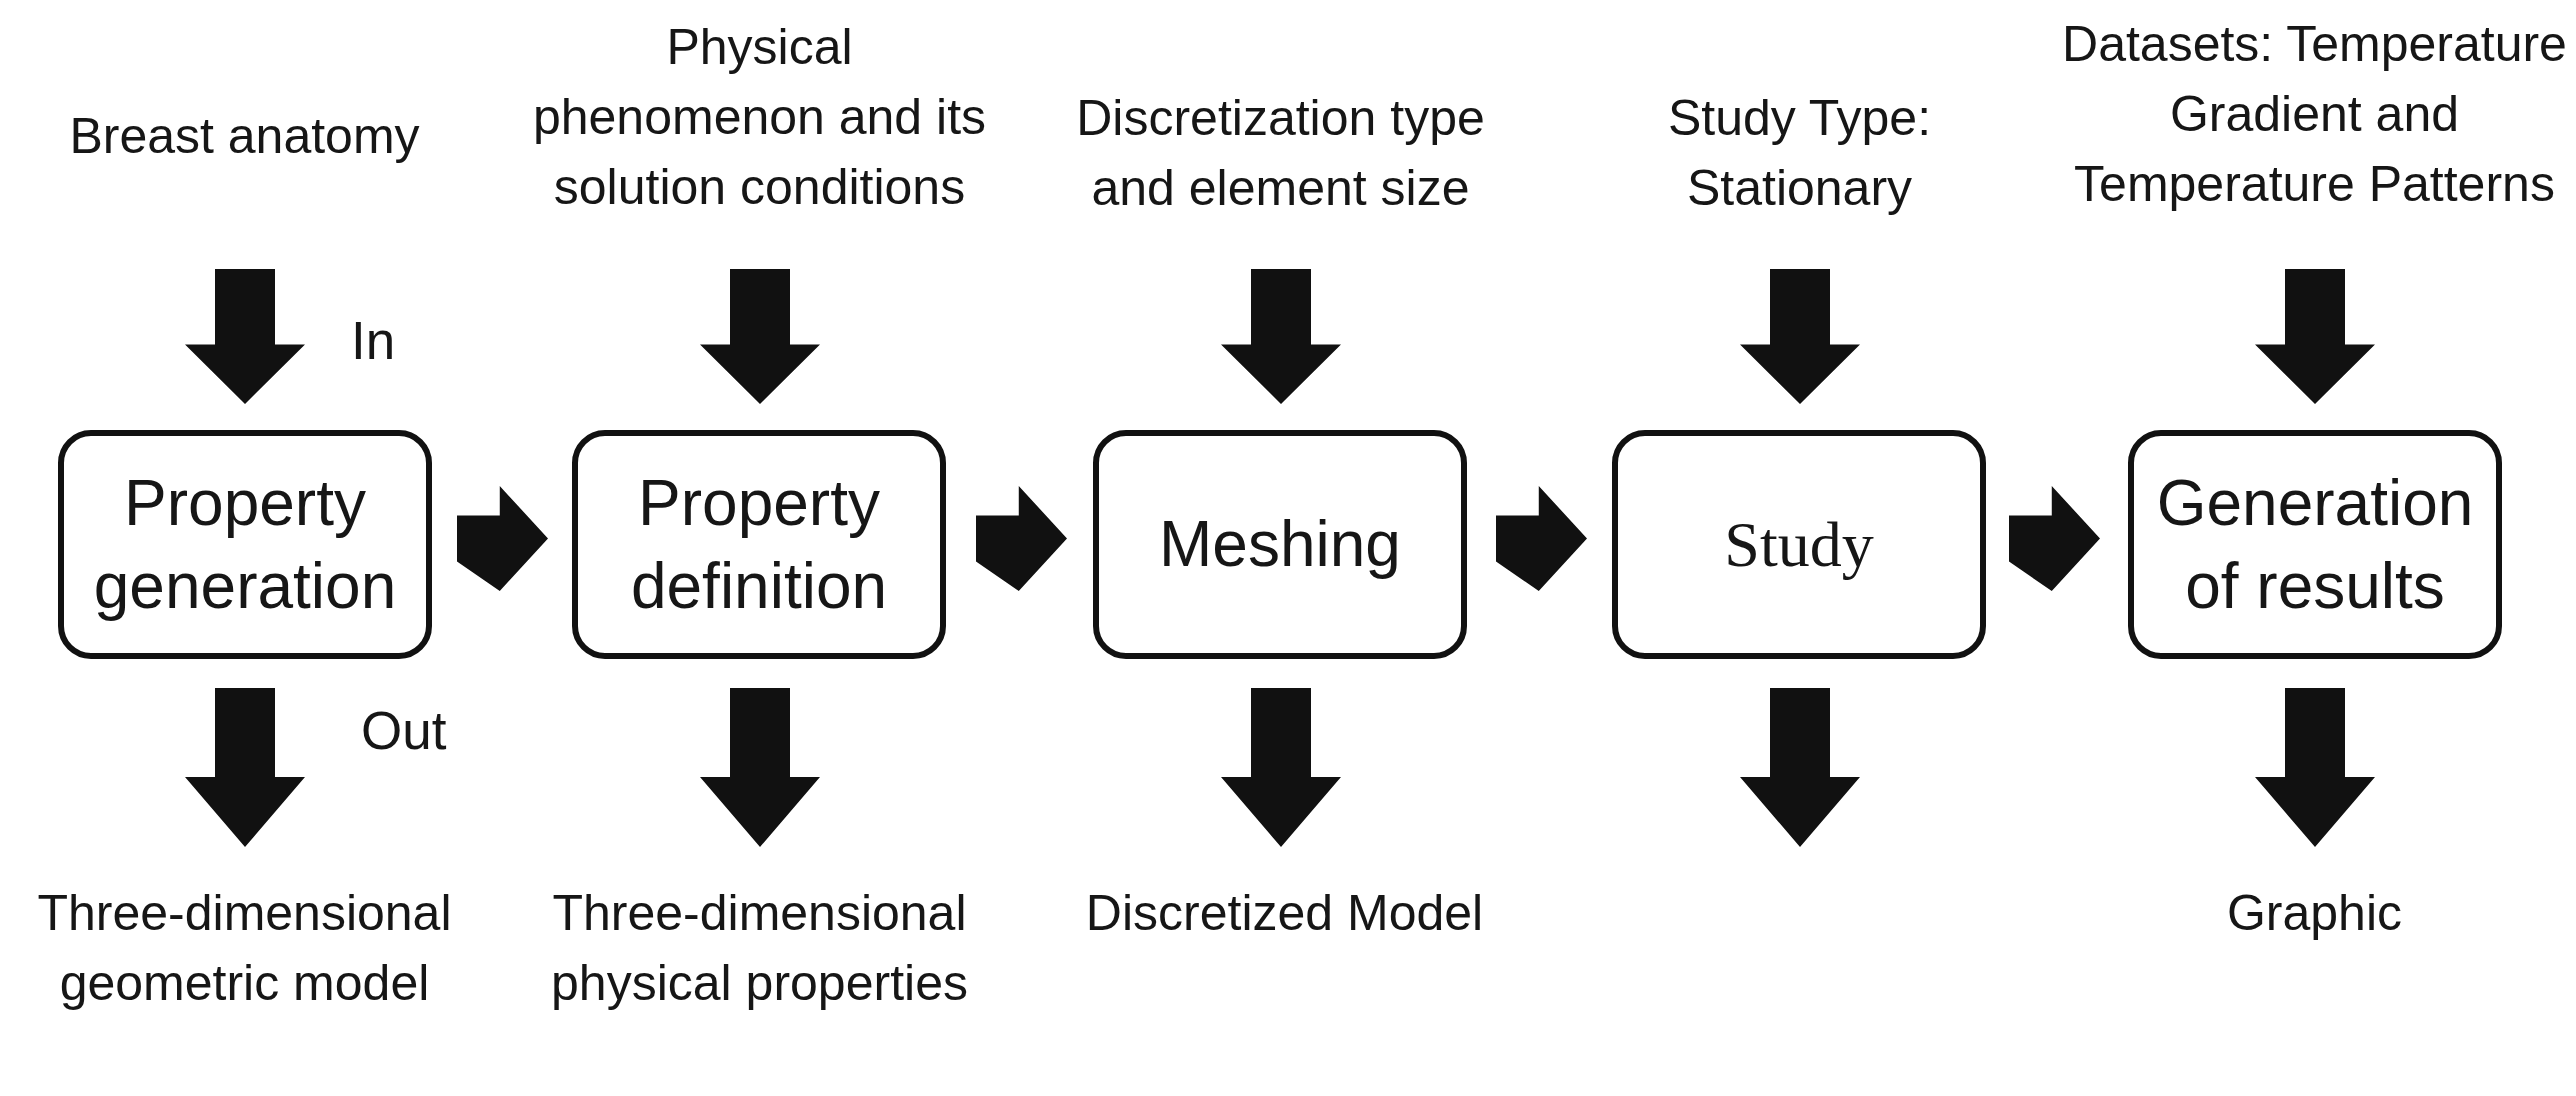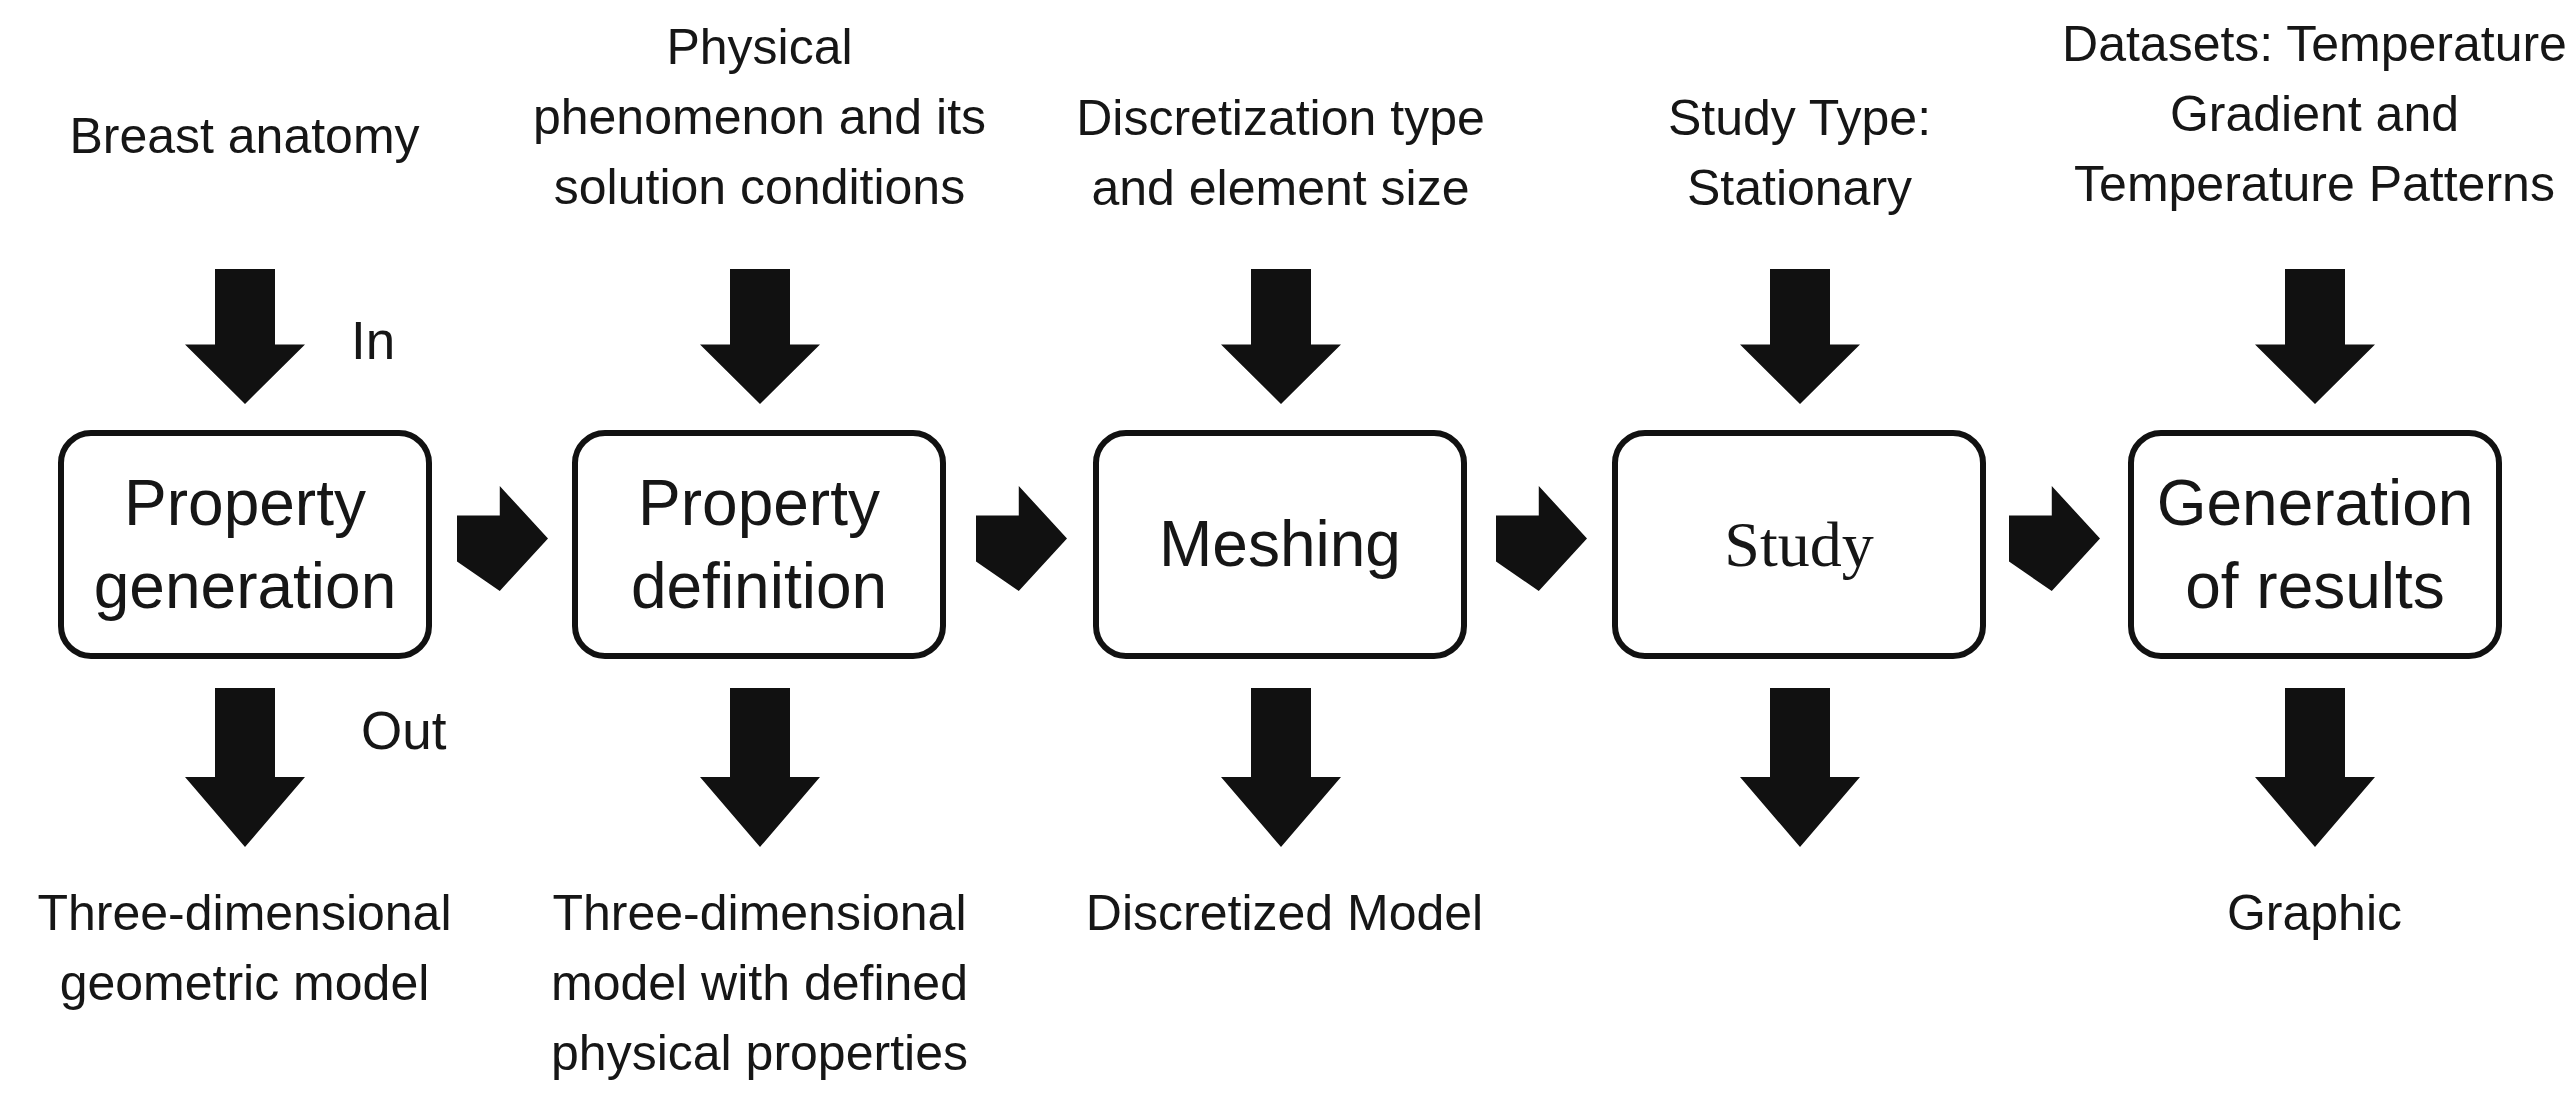--- a/index.html
+++ b/index.html
@@ -94,21 +94,20 @@
     <span>solution conditions</span>
   </div>
   <div class="arrow-down in" style="left:700px;"></div>
   <div class="step-box" style="left:572px; top:430px;">
     <span>Property</span>
     <span>definition</span>
   </div>
   <div class="arrow-down out" style="left:700px;"></div>
   <div class="label" style="left:476px; top:878px;">
     <span>Three-dimensional</span>
-    <span>model with defined</span>
     <span>physical properties</span>
   </div>
 
   <div class="arrow-right" style="left:976px;"></div>
 
   <div class="label" style="left:997px; top:83px;">
     <span>Discretization type</span>
     <span>and element size</span>
   </div>
   <div class="arrow-down in" style="left:1221px;"></div>

